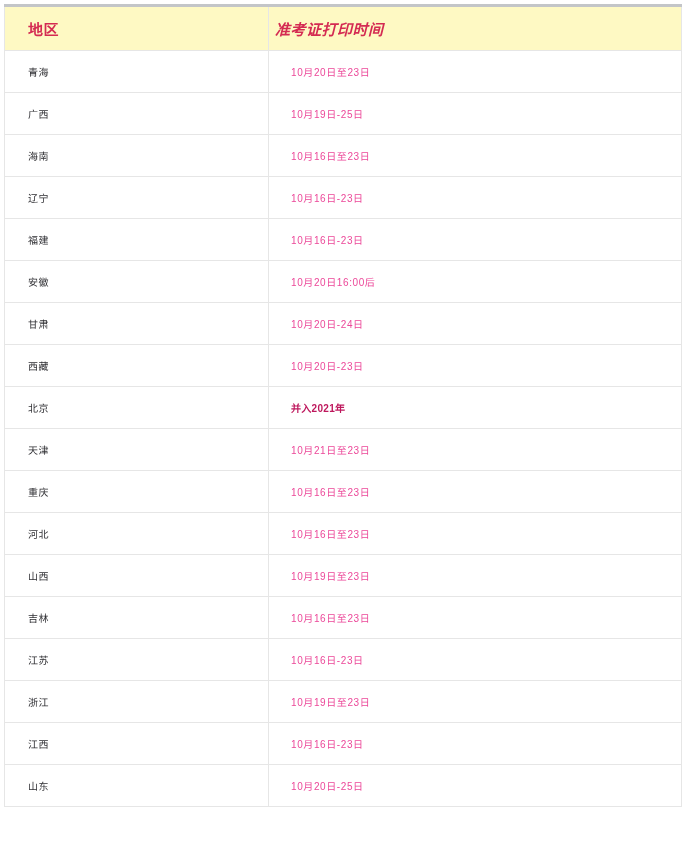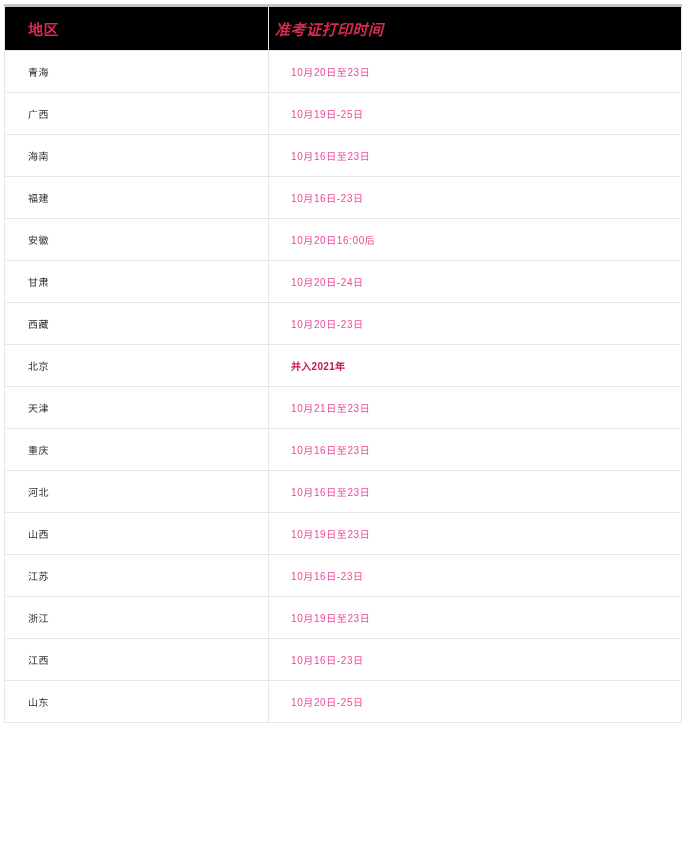--- a/index.html
+++ b/index.html
@@ -30,21 +30,21 @@
     table-layout: fixed;
     border-top: 3px solid #c3c5c8;
     border-left: 1px solid #e6e6e6;
     border-right: 1px solid #e6e6e6;
   }
 
   table.schedule col.col-region { width: 264px; }
   table.schedule col.col-time   { width: 413px; }
 
   thead tr.header-row {
-    background: #000000;
+    background: #fef9c3;
   }
 
   thead th {
     height: 45px;
     padding: 0 0 0 23px;
     margin: 0;
     text-align: left;
     vertical-align: middle;
     font-size: 15px;
     font-weight: bold;
@@ -109,20 +109,24 @@
         </tr>
         <tr>
           <td class="cell-region">广西</td>
           <td class="cell-time">10月19日-25日</td>
         </tr>
         <tr>
           <td class="cell-region">海南</td>
           <td class="cell-time">10月16日至23日</td>
         </tr>
         <tr>
+          <td class="cell-region">辽宁</td>
+          <td class="cell-time">10月16日-23日</td>
+        </tr>
+        <tr>
           <td class="cell-region">福建</td>
           <td class="cell-time">10月16日-23日</td>
         </tr>
         <tr>
           <td class="cell-region">安徽</td>
           <td class="cell-time">10月20日16:00后</td>
         </tr>
         <tr>
           <td class="cell-region">甘肃</td>
           <td class="cell-time">10月20日-24日</td>
@@ -145,20 +149,24 @@
         </tr>
         <tr>
           <td class="cell-region">河北</td>
           <td class="cell-time">10月16日至23日</td>
         </tr>
         <tr>
           <td class="cell-region">山西</td>
           <td class="cell-time">10月19日至23日</td>
         </tr>
         <tr>
+          <td class="cell-region">吉林</td>
+          <td class="cell-time">10月16日至23日</td>
+        </tr>
+        <tr>
           <td class="cell-region">江苏</td>
           <td class="cell-time">10月16日-23日</td>
         </tr>
         <tr>
           <td class="cell-region">浙江</td>
           <td class="cell-time">10月19日至23日</td>
         </tr>
         <tr>
           <td class="cell-region">江西</td>
           <td class="cell-time">10月16日-23日</td>

